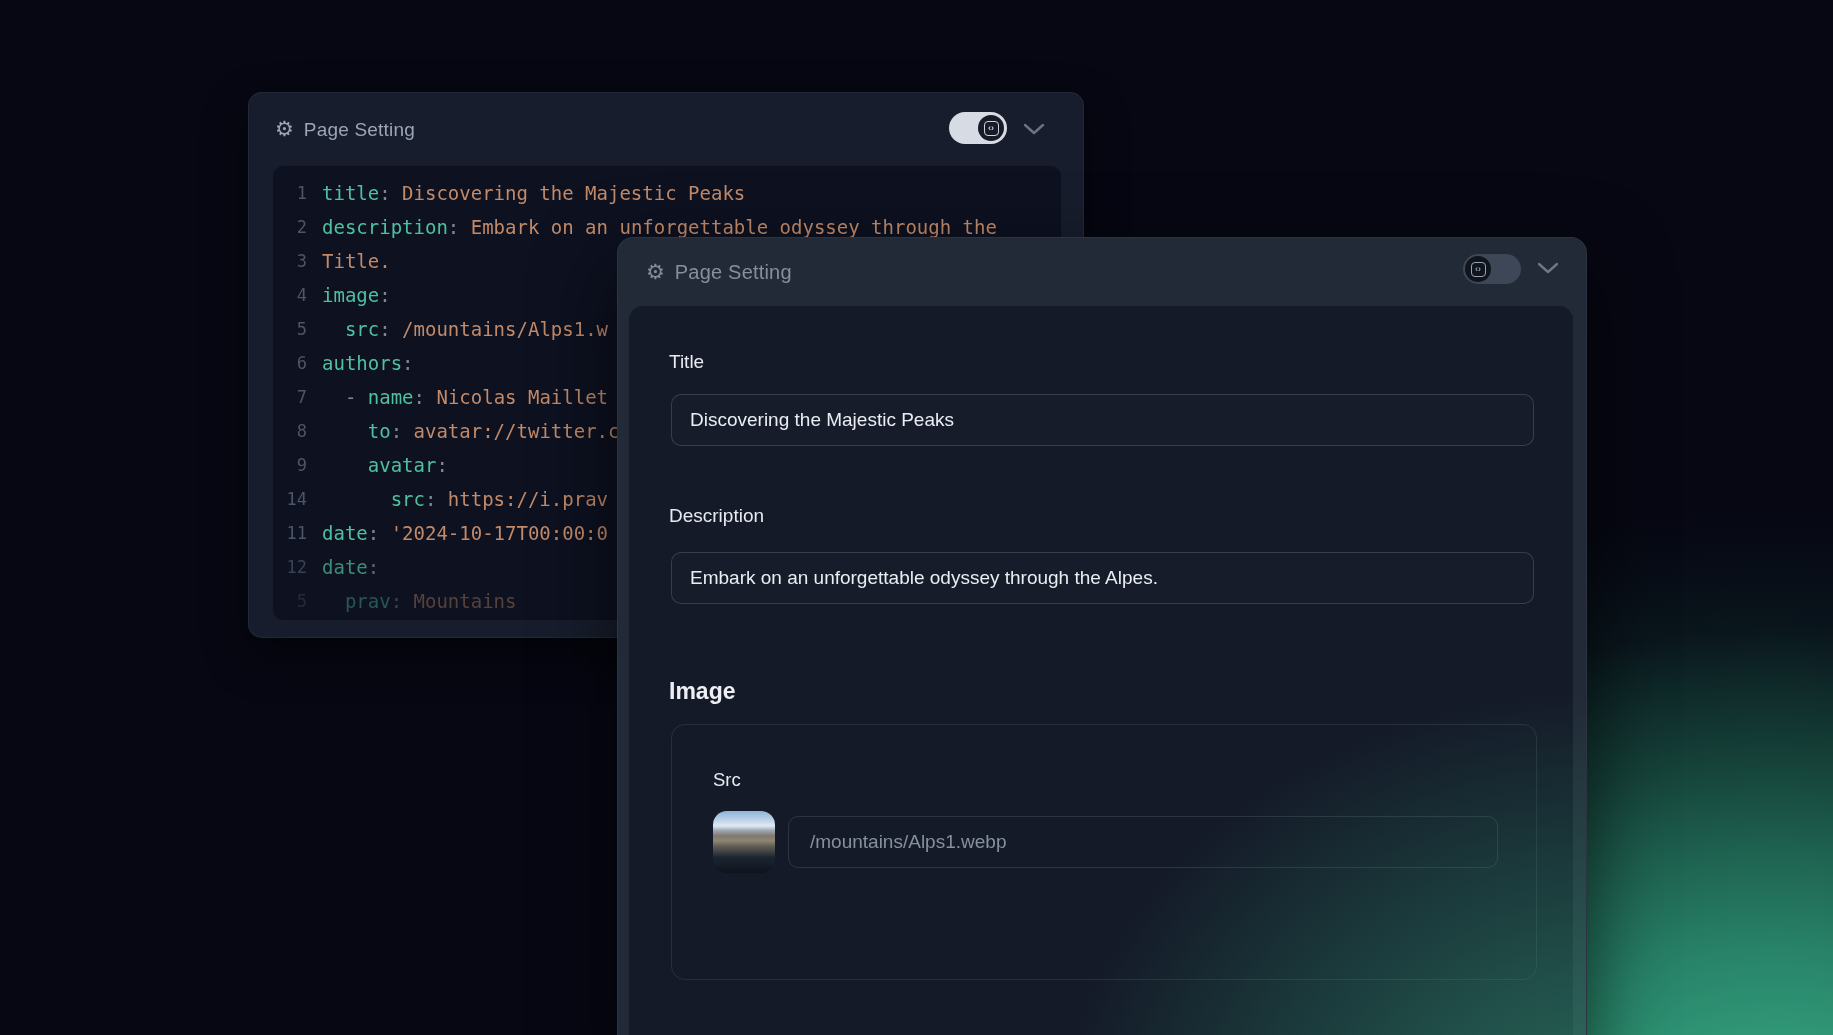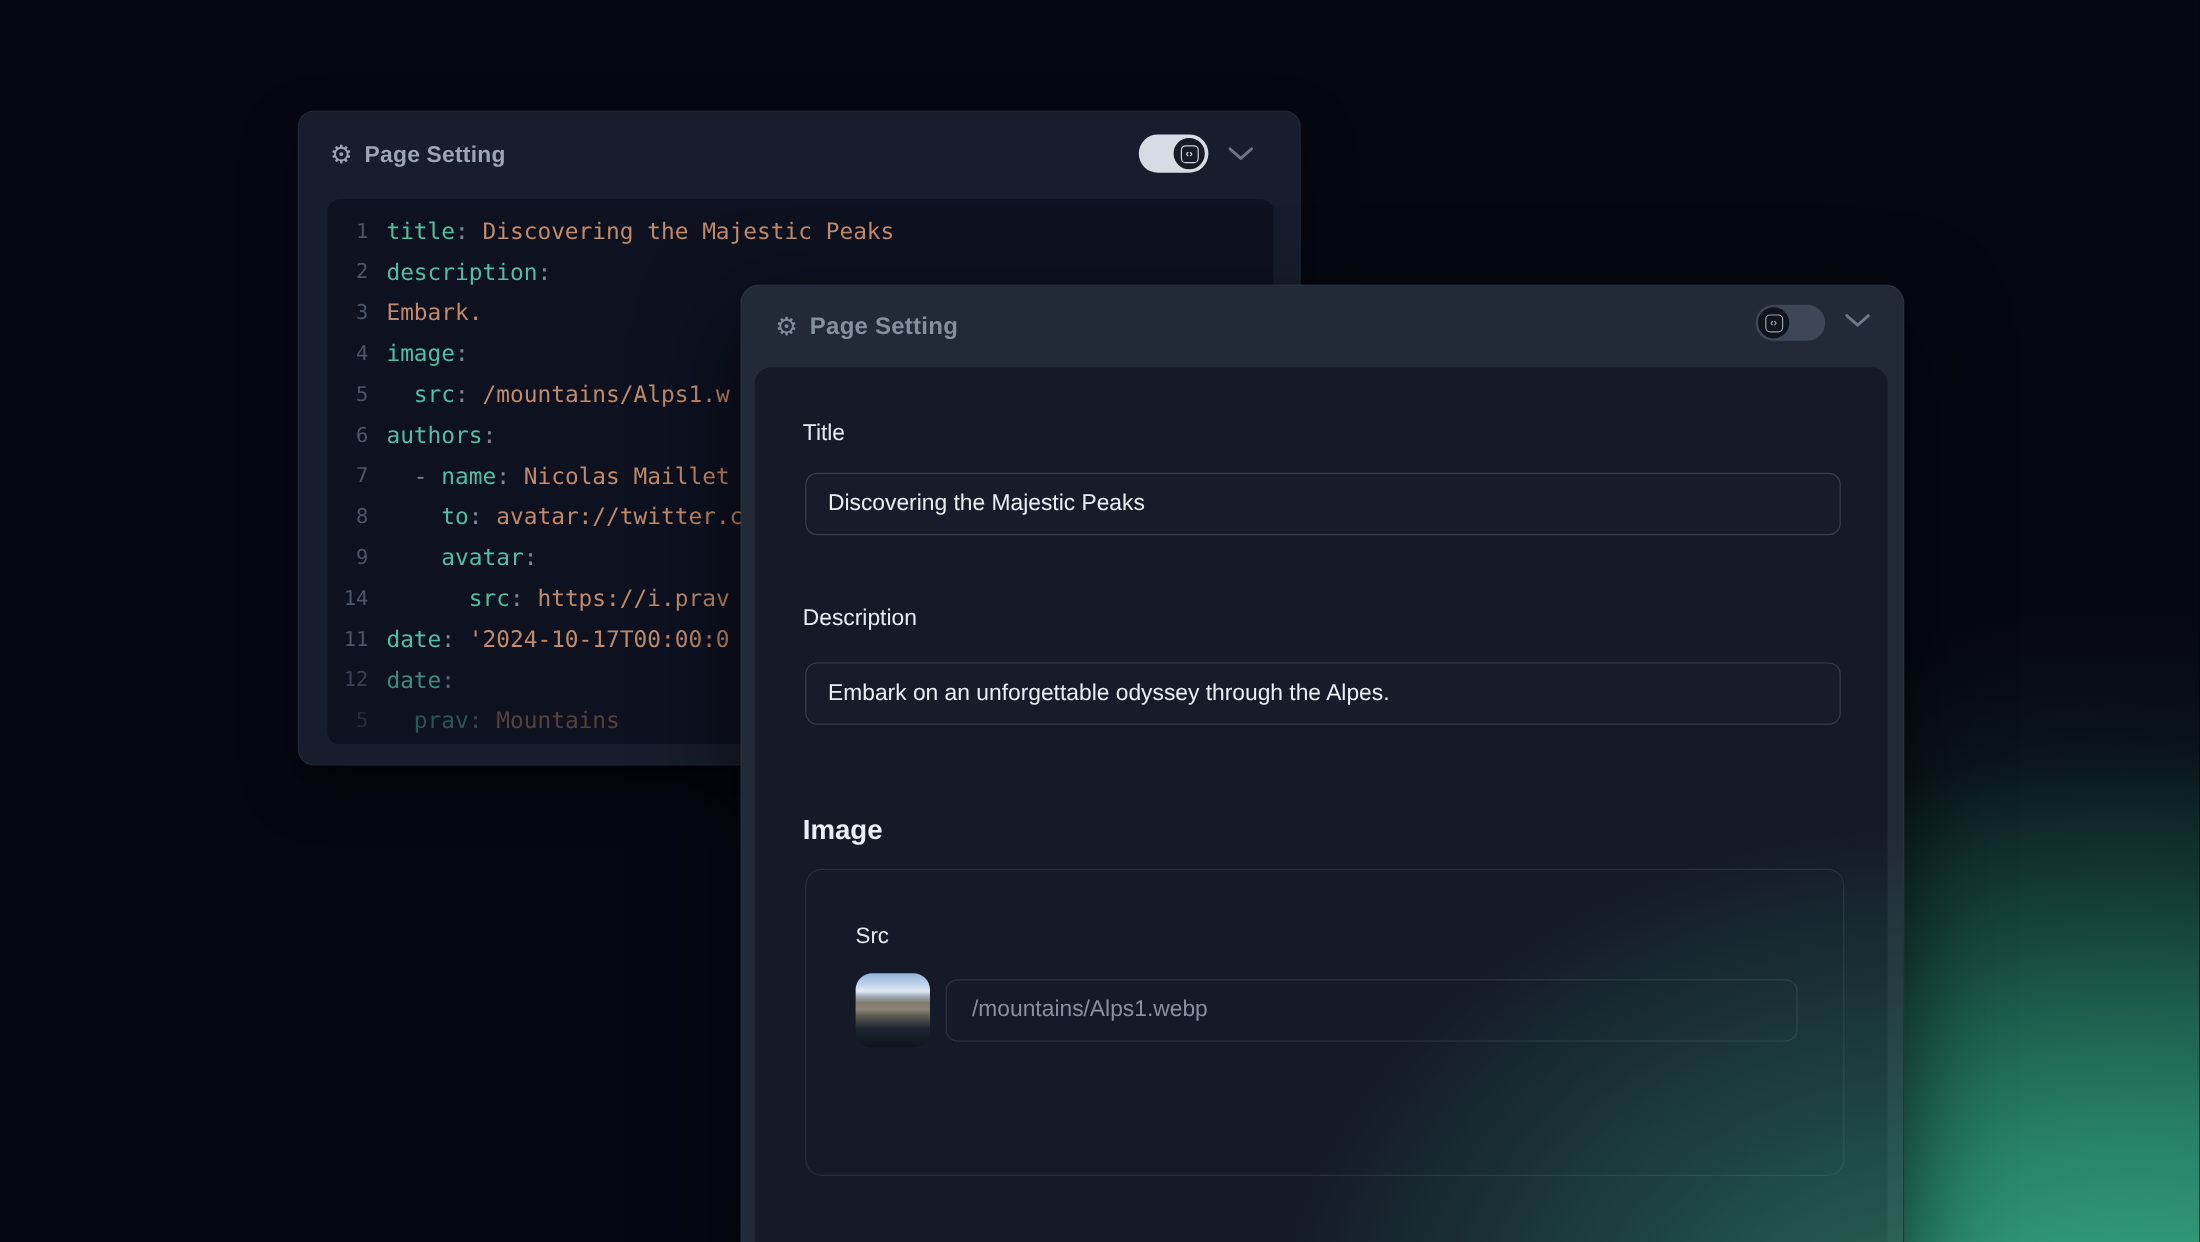--- a/index.html
+++ b/index.html
@@ -26,21 +26,21 @@
   .front-panel::after{ 
     content:"";position:absolute;inset:0;pointer-events:none;z-index:5;border-radius:16px;
     background:radial-gradient(820px 660px at 103% 110%, rgba(58,178,136,0.55) 0%, rgba(45,140,108,0.28) 42%, rgba(0,0,0,0) 68%);
   }
   .panel-header{position:absolute;left:0;top:0;right:0;display:flex;align-items:center;padding:0 26px;box-sizing:border-box;}
   .back-panel .panel-header{height:73px;}
   .front-panel .panel-header{height:68px;padding:0 28px;}
   .gear{font-family:"DejaVu Sans",sans-serif;font-size:21px;line-height:1;margin-right:10px;}
   .back-panel .gear{color:#9ba5b6;}
   .front-panel .gear{color:#818c9c;}
-  .panel-title{font-size:19px;letter-spacing:0.2px;font-weight:700;}
+  .panel-title{font-size:19px;letter-spacing:0.2px;font-weight:400;}
   .back-panel .panel-title{color:#9ba5b6;}
   .front-panel .panel-title{color:#85909f;font-size:20px;}
   
   .toggle{position:absolute;border-radius:16px;cursor:pointer;}
   .toggle .knob{position:absolute;border-radius:50%;display:flex;align-items:center;justify-content:center;}
   .code-chip{width:15px;height:15px;border-radius:4px;display:flex;align-items:center;justify-content:center;
     font-size:9px;font-weight:bold;letter-spacing:0;line-height:1;box-sizing:border-box;}
   .toggle.t-on{background:#d7dbe4;}
   .toggle.t-on .knob{width:26px;height:26px;right:3px;top:3px;background:#161b27;}
   .toggle.t-on .code-chip{border:1.5px solid #cdd2dd;color:#cdd2dd;}
@@ -105,22 +105,22 @@
         </span>
       </div>
       <span class="chevron">
         <svg width="22" height="13" viewBox="0 0 22 13">
             <polyline points="2,2 11,10 20,2" fill="none" stroke="#6b7487" stroke-width="2.4" stroke-linecap="round" stroke-linejoin="round"></polyline>
           </svg>
       </span>
     </div>
     <div class="code-box">
         <div class="code-line" style="opacity: 1;"><span class="ln">1</span><span class="tok-key">title</span><span class="tok-punc">: </span><span class="tok-str">Discovering the Majestic Peaks</span></div>
-        <div class="code-line" style="opacity: 1;"><span class="ln">2</span><span class="tok-key">description</span><span class="tok-punc">: </span></div>
-        <div class="code-line" style="opacity: 1;"><span class="ln">3</span><span class="tok-str">Embark.</span></div>
+        <div class="code-line" style="opacity: 1;"><span class="ln">2</span><span class="tok-key">description</span><span class="tok-punc">: </span><span class="tok-str">Embark on an unforgettable odyssey through the</span></div>
+        <div class="code-line" style="opacity: 1;"><span class="ln">3</span><span class="tok-str">Title.</span></div>
         <div class="code-line" style="opacity: 1;"><span class="ln">4</span><span class="tok-key">image</span><span class="tok-punc">:</span></div>
         <div class="code-line" style="opacity: 1;"><span class="ln">5</span><span class="tok-plain">  </span><span class="tok-key">src</span><span class="tok-punc">: </span><span class="tok-str">/mountains/Alps1.w</span></div>
         <div class="code-line" style="opacity: 1;"><span class="ln">6</span><span class="tok-key">authors</span><span class="tok-punc">:</span></div>
         <div class="code-line" style="opacity: 1;"><span class="ln">7</span><span class="tok-plain">  </span><span class="tok-punc">- </span><span class="tok-key">name</span><span class="tok-punc">: </span><span class="tok-str">Nicolas Maillet</span></div>
         <div class="code-line" style="opacity: 1;"><span class="ln">8</span><span class="tok-plain">    </span><span class="tok-key">to</span><span class="tok-punc">: </span><span class="tok-str">avatar://twitter.c</span></div>
         <div class="code-line" style="opacity: 1;"><span class="ln">9</span><span class="tok-plain">    </span><span class="tok-key">avatar</span><span class="tok-punc">:</span></div>
         <div class="code-line" style="opacity: 1;"><span class="ln">14</span><span class="tok-plain">      </span><span class="tok-key">src</span><span class="tok-punc">: </span><span class="tok-str">https://i.prav</span></div>
         <div class="code-line" style="opacity: 1;"><span class="ln">11</span><span class="tok-key">date</span><span class="tok-punc">: </span><span class="tok-str">'2024-10-17T00:00:0</span></div>
         <div class="code-line" style="opacity: 0.7;"><span class="ln">12</span><span class="tok-key">date</span><span class="tok-punc">:</span></div>
         <div class="code-line" style="opacity: 0.4;"><span class="ln">5</span><span class="tok-plain">  </span><span class="tok-key">prav</span><span class="tok-punc">: </span><span class="tok-str">Mountains</span></div>

